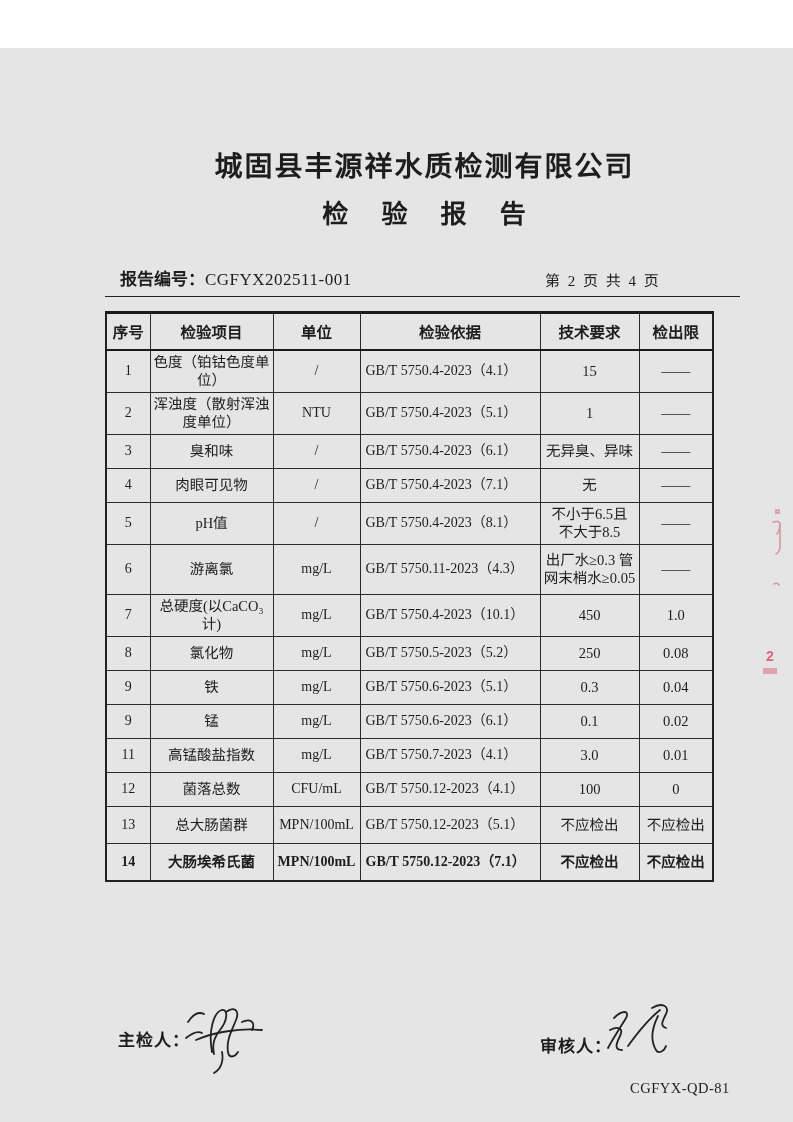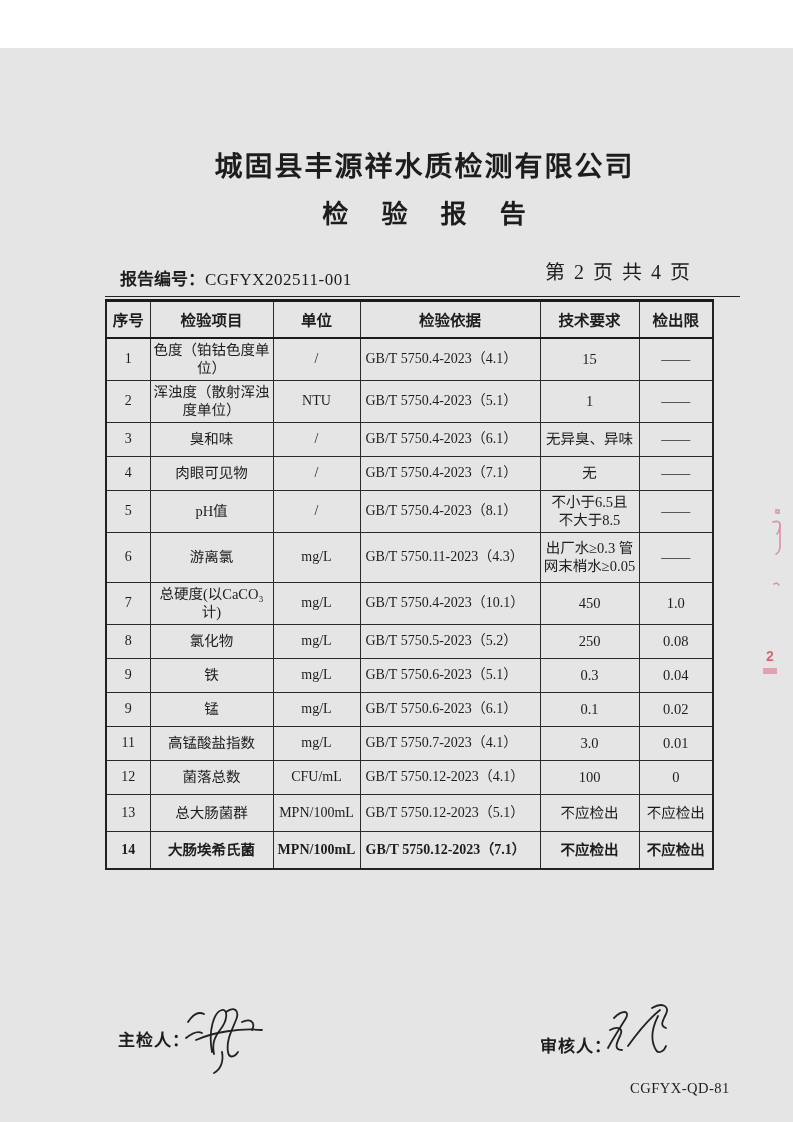--- a/index.html
+++ b/index.html
@@ -14,25 +14,25 @@
     font-size:28px; font-weight:700; letter-spacing:2px;
   }
   .report-title {
     position:absolute; top:145px; left:34px; width:100%;
     text-align:center; font-family:"Liberation Sans", sans-serif;
     font-size:26px; font-weight:700; letter-spacing:13px;
   }
   .meta-row { position:absolute; top:217px; left:120px; width:560px; display:flex; align-items:baseline; }
   .report-no-label { font-family:"Liberation Sans", sans-serif; font-weight:700; font-size:17px; }
   .report-no-value { font-size:17px; letter-spacing:0.5px; }
-  .page-indicator { position:absolute; top:208px; left:545px; font-size:20px; letter-spacing:2px; }
+  .page-indicator { position:absolute; top:221px; left:545px; font-size:15px; letter-spacing:2px; }
 
   .table-wrap {
     position:absolute; top:248px; left:105px; width:635px;
-    border-top:1.5px solid #222; padding-top:2px;
+    border-top:1.5px solid #222; padding-top:14px;
   }
   table.report-table {
     width:607px; border-collapse:collapse; table-layout:fixed;
     border-left:2px solid #222; border-right:2px solid #222; border-bottom:2px solid #222;
   }
   table.report-table thead tr { height:37px; }
   table.report-table th {
     border-top:3px solid #1b1b1b; border-bottom:2.5px solid #1b1b1b;
     border-left:1px solid #2a2a2a; border-right:1px solid #2a2a2a;
     font-family:"Liberation Sans", sans-serif; font-weight:700; font-size:15.5px;

